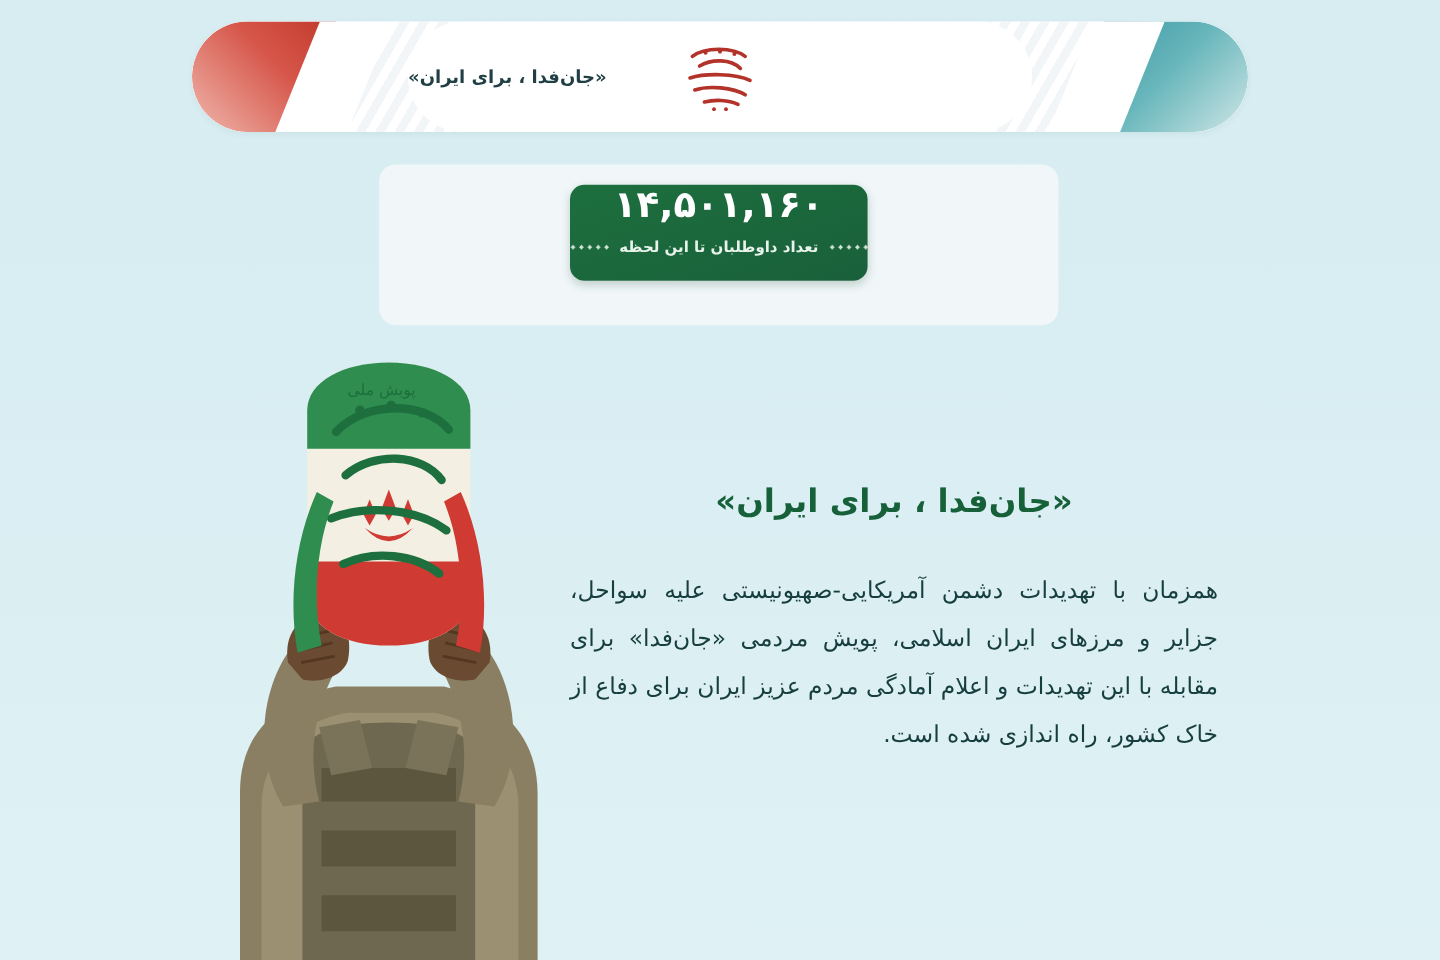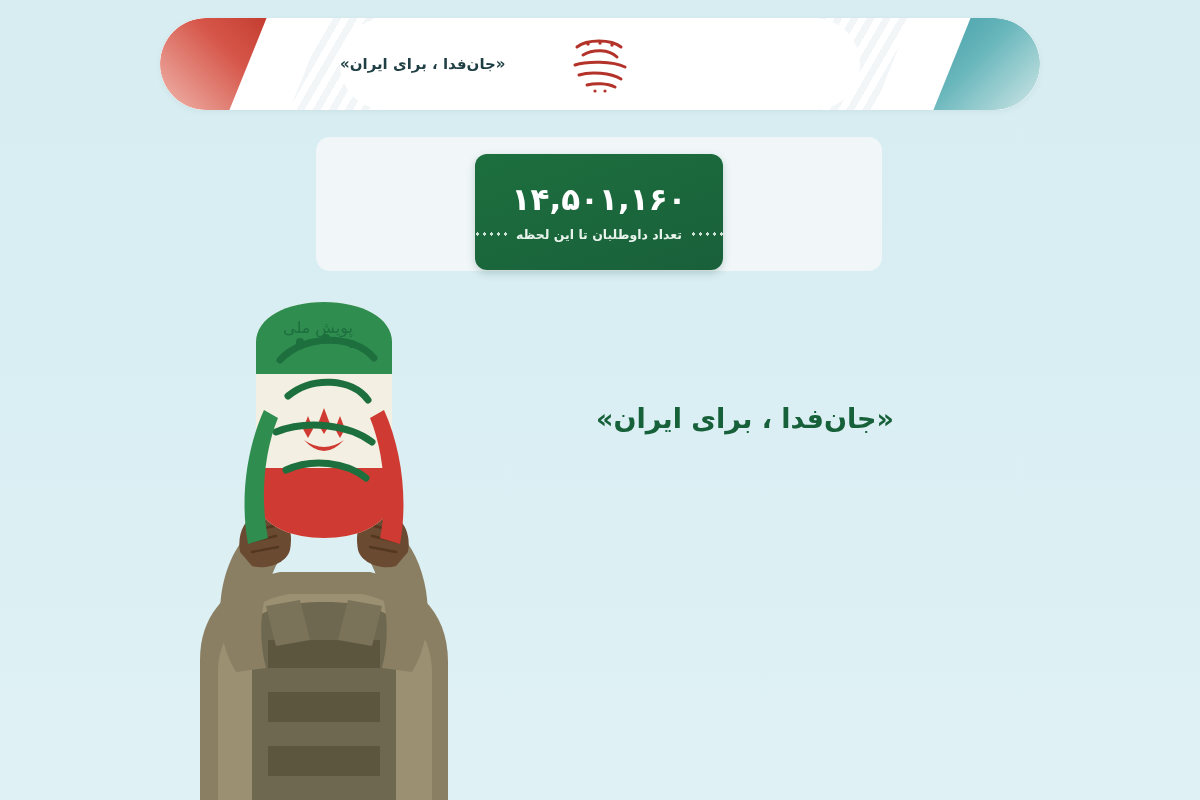--- a/index.html
+++ b/index.html
@@ -128,29 +128,28 @@
     height: 134px;
     background: #f1f7f9;
     border-radius: 14px;
   }
   .counter-card {
     position: absolute;
     top: 17px;
     left: 50%;
     transform: translateX(-50%);
     width: 248px;
-    height: 116px;
+    height: 80px;
     background: #1c6b3c;
     background: linear-gradient(160deg, #1d6f3e 0%, #19603a 100%);
     border-radius: 12px;
     color: #ffffff;
     display: flex;
     flex-direction: column;
     align-items: center;
-    justify-content: center;
     box-shadow: 0 3px 8px rgba(20, 70, 45, 0.22);
   }
   .counter-number {
     font-size: 31px;
     font-weight: bold;
     letter-spacing: 1px;
     line-height: 1.1;
     direction: ltr;
   }
   .counter-caption-row {
@@ -207,21 +206,21 @@
     height: 500px;
   }
   .figure svg { display: block; }
 
   .fig-caption {
     position: absolute;
     top: 318px;
     left: 258px;
     width: 120px;
     text-align: center;
-    font-size: 16px;
+    font-size: 13px;
     color: #1d6f3e;
     line-height: 1.3;
   }
 </style>
 </head>
 <body>
 
 <div class="page">
 
   <div class="banner">
@@ -258,20 +257,21 @@
       <div class="counter-caption-row">
         <span class="dot-lead"></span>
         <span class="counter-caption">تعداد داوطلبان تا این لحظه</span>
         <span class="dot-lead"></span>
       </div>
     </div>
   </div>
 
   <div class="text-block">
     <h1 class="headline">«جان‌فدا ، برای ایران»</h1>
+    <p class="body-text">همزمان با تهدیدات دشمن آمریکایی-صهیونیستی علیه سواحل، جزایر و مرزهای ایران اسلامی، پویش مردمی «جان‌فدا» برای مقابله با این تهدیدات و اعلام آمادگی مردم عزیز ایران برای دفاع از خاک کشور، راه اندازی شده است.</p>
   </div>
 
   <div class="figure">
     <svg viewBox="0 0 360 500" width="360" height="500" aria-hidden="true">
 
       <path d="M60 500 L60 360 C60 305, 100 280, 140 272 L230 272 C272 282, 308 308, 308 362 L308 500 Z" fill="#8a7f63"></path>
       <path d="M78 500 L78 372 C78 330, 110 300, 150 294 L222 294 C262 302, 292 330, 292 372 L292 500 Z" fill="#9b9071"></path>
 
       <path d="M112 500 L112 330 C112 312, 140 302, 184 302 C228 302, 256 312, 256 330 L256 500 Z" fill="#6f6850"></path>
       <path d="M128 340 h112 v28 h-112 z" fill="#5c563f"></path>

